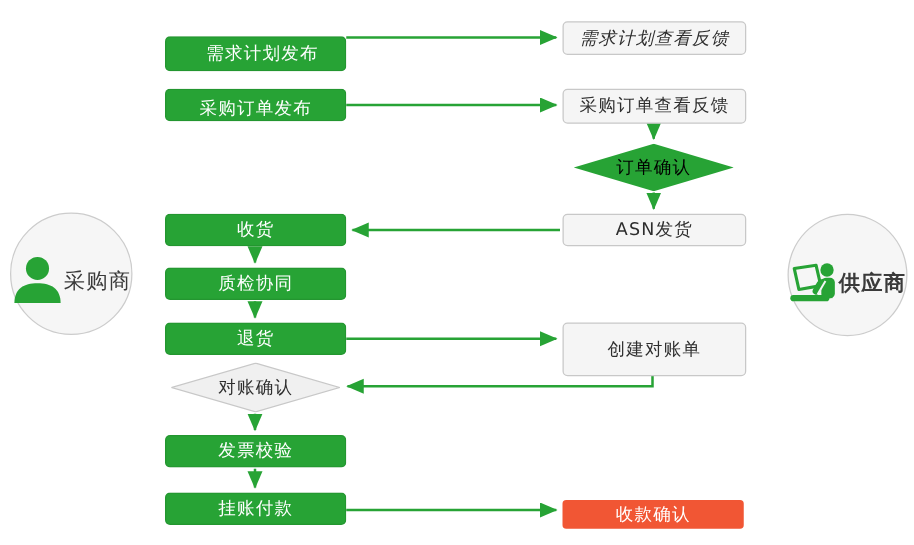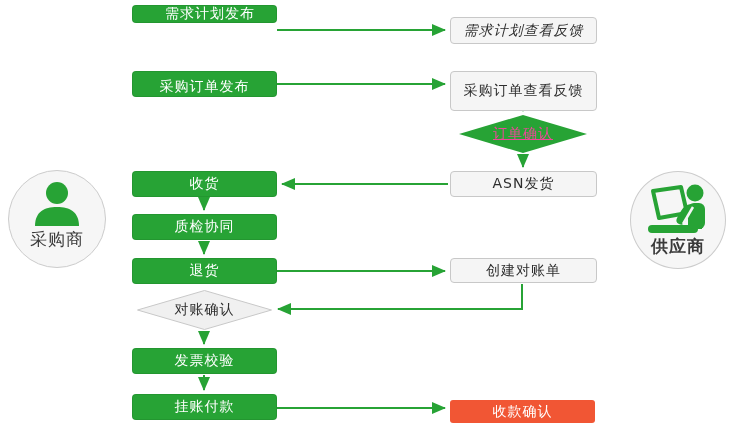--- a/index.html
+++ b/index.html
@@ -31,55 +31,55 @@
     border:1px solid #c8c8c8;border-color:var(--gray-border,#c8c8c8);
     border-radius:4px;
   }
   .node-red{
     background:#f15634;background:var(--red,#f15634);
     color:#fff;border-radius:3px;
   }
   .diamond{position:absolute;display:flex;align-items:center;justify-content:center;}
   .diamond svg{position:absolute;left:0;top:0;width:100%;height:100%;}
   .diamond span{position:relative;font-size:14px;letter-spacing:1px;white-space:nowrap;}
-  .diamond-green span{color:#ec4899;text-decoration:underline;}
+  .diamond-green span{color:#000000;}
   .diamond-gray span{color:#2e2e2e;color:var(--box-text-dark,#2e2e2e);}
   .diamond-green polygon{fill:#27a335;fill:var(--green,#27a335);}
   .diamond-gray polygon{
     fill:#f0f0f0;fill:var(--diamond-gray-fill,#f0f0f0);
     stroke:#c8c8c8;stroke:var(--gray-border,#c8c8c8);stroke-width:1;
   }
 
   .actor{
     position:absolute;border-radius:50%;
     background:#f6f6f6;background:var(--circle-fill,#f6f6f6);
     border:1px solid #cccccc;border-color:var(--circle-border,#cccccc);
-    display:flex;flex-direction:column;align-items:center;justify-content:flex-start;
+    display:flex;flex-direction:row;align-items:center;justify-content:flex-start;
   }
   .actor svg{display:block;}
   .actor .glyph{fill:#27a335;fill:var(--green,#27a335);}
   .actor .glyph-hollow{fill:#f6f6f6;fill:var(--circle-fill,#f6f6f6);}
   .actor-label{
     font-size:17px;color:#3a3a3a;letter-spacing:1px;white-space:nowrap;margin-top:1px;
   }
   .actor-buyer{left:8px;top:170px;width:98px;height:98px;padding-top:10px;}
   .actor-supplier{left:630px;top:171px;width:96px;height:98px;padding-top:12px;font-weight:bold;}
 
   
-  .n-demand-publish{left:132px;top:5px;width:145px;height:18px;padding-left:11px;}
+  .n-demand-publish{left:132px;top:29px;width:145px;height:28px;padding-left:11px;}
   .n-po-publish{left:132px;top:71px;width:145px;height:26px;align-items:flex-end;}
   .n-receive{left:132px;top:171px;width:145px;height:26px;}
   .n-quality{left:132px;top:214px;width:145px;height:26px;}
   .n-return{left:132px;top:258px;width:145px;height:26px;}
   .n-invoice{left:132px;top:348px;width:145px;height:26px;}
   .n-payment{left:132px;top:394px;width:145px;height:26px;}
   .n-demand-feedback{left:450px;top:17px;width:147px;height:27px;font-style:italic;}
-  .n-po-feedback{left:450px;top:71px;width:147px;height:40px;}
+  .n-po-feedback{left:450px;top:71px;width:147px;height:28px;}
   .n-asn{left:450px;top:171px;width:147px;height:26px;}
-  .n-statement{left:450px;top:258px;width:147px;height:25px;}
+  .n-statement{left:450px;top:258px;width:147px;height:43px;}
   .n-receipt{left:450px;top:400px;width:145px;height:23px;font-family:Liberation Mono, monospace;}
   .n-order-confirm{left:459px;top:115px;width:128px;height:38px;}
   .n-recon-confirm{left:137px;top:290px;width:135px;height:40px;}
 </style>
 </head>
 <body>
 
 <div class="canvas">
 
   <svg class="arrows" viewBox="0 0 731 436">

